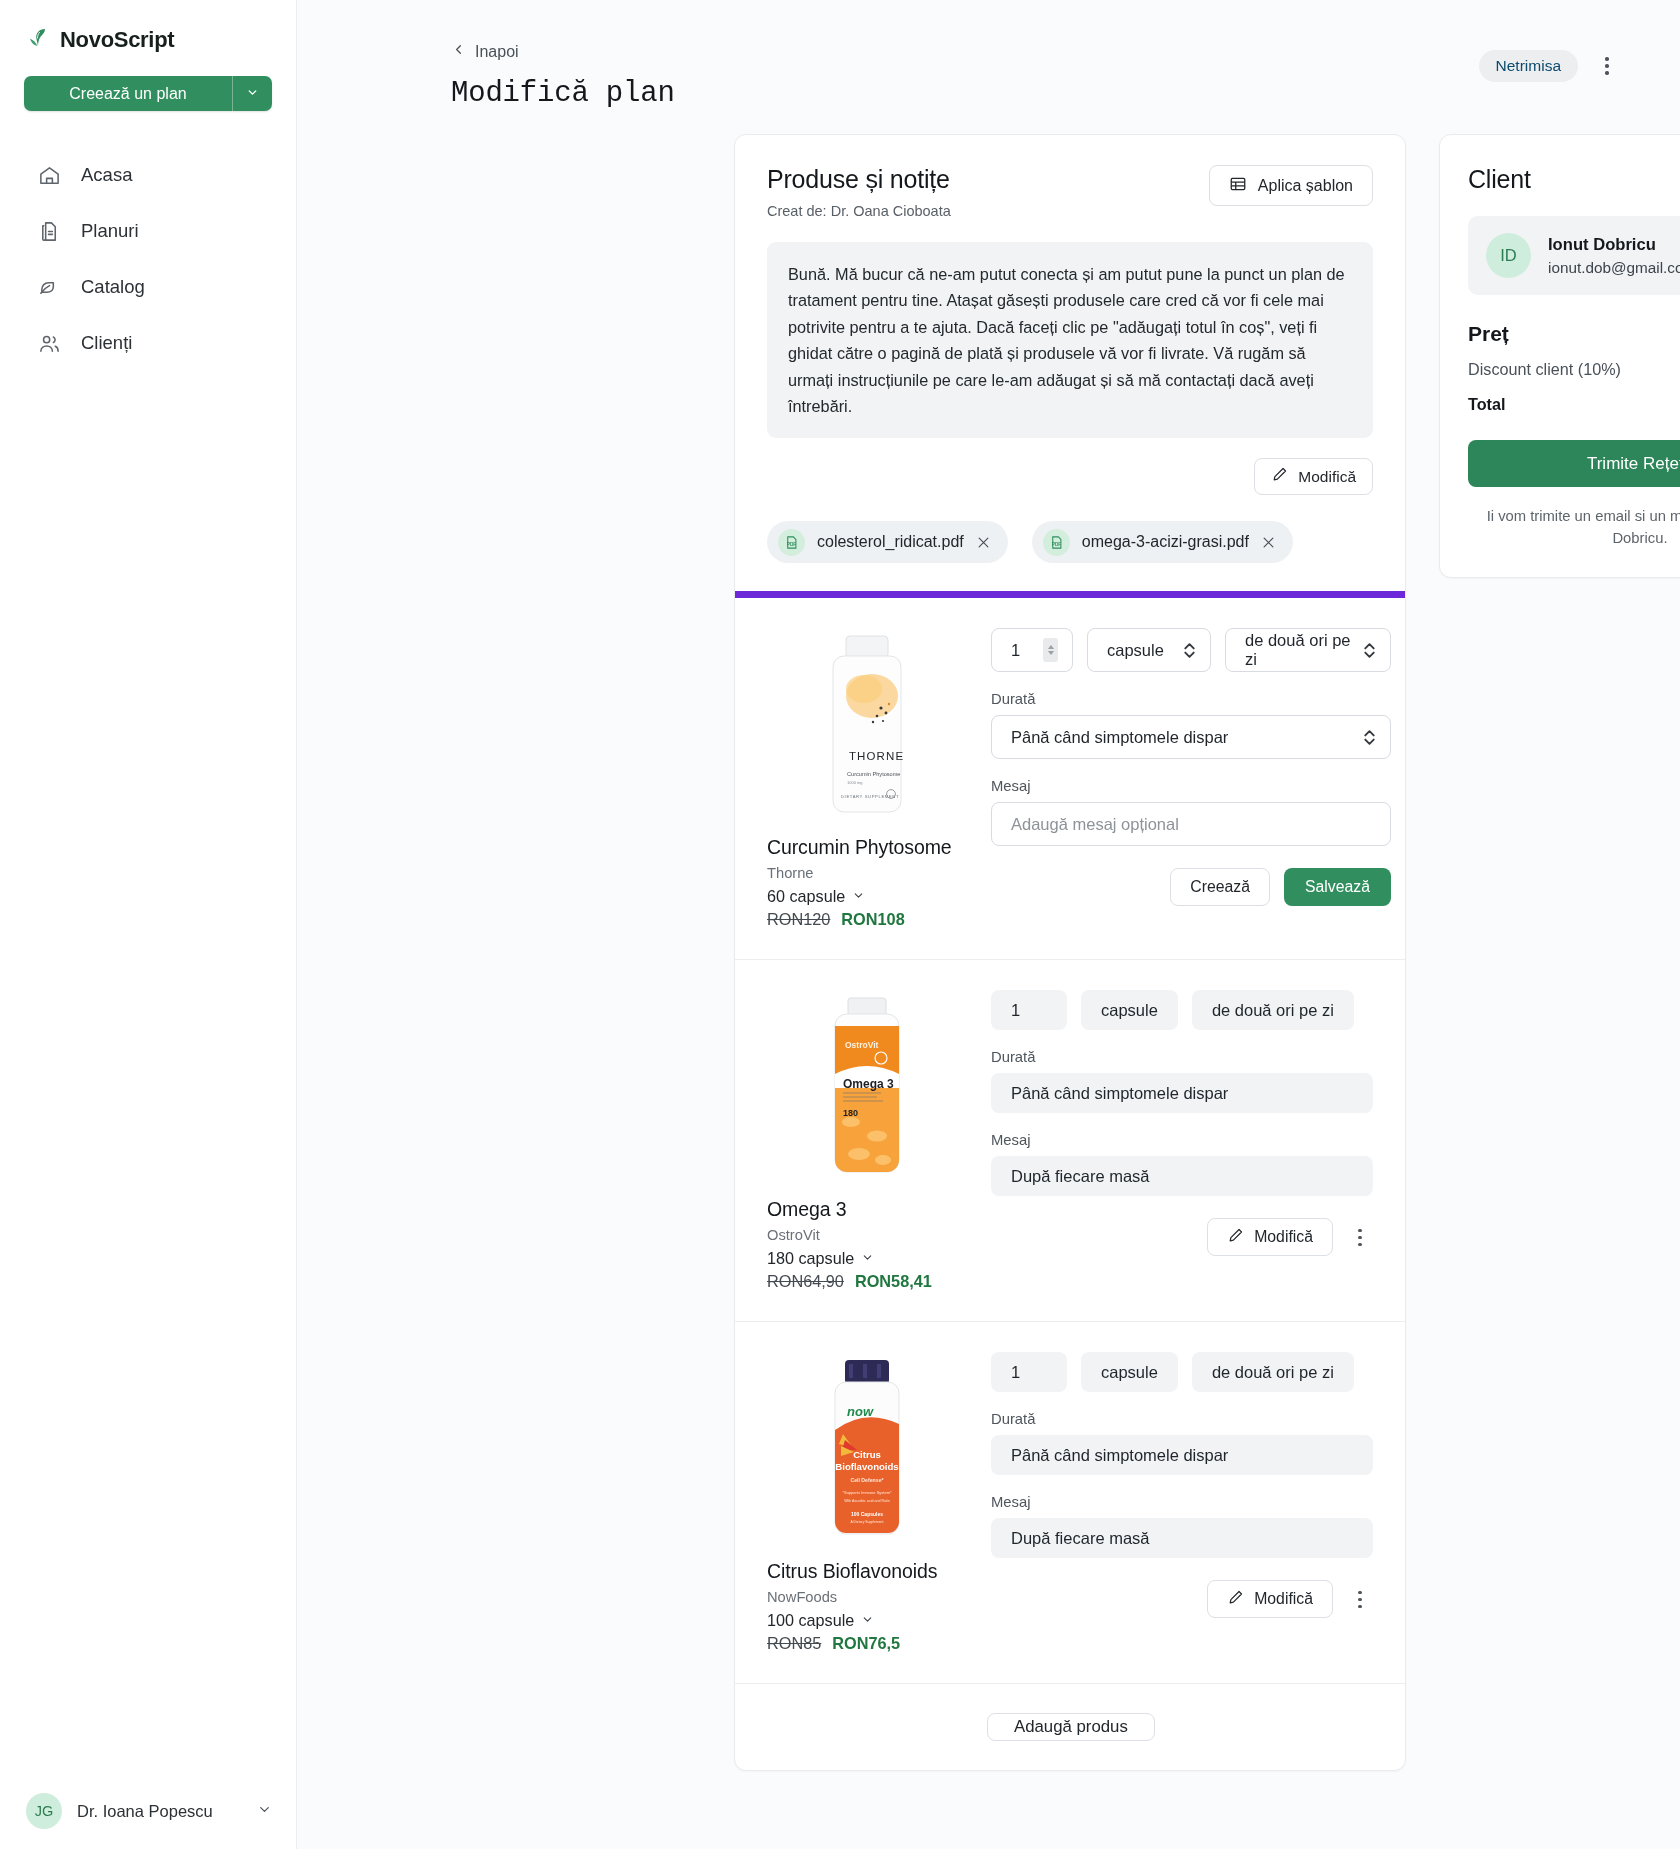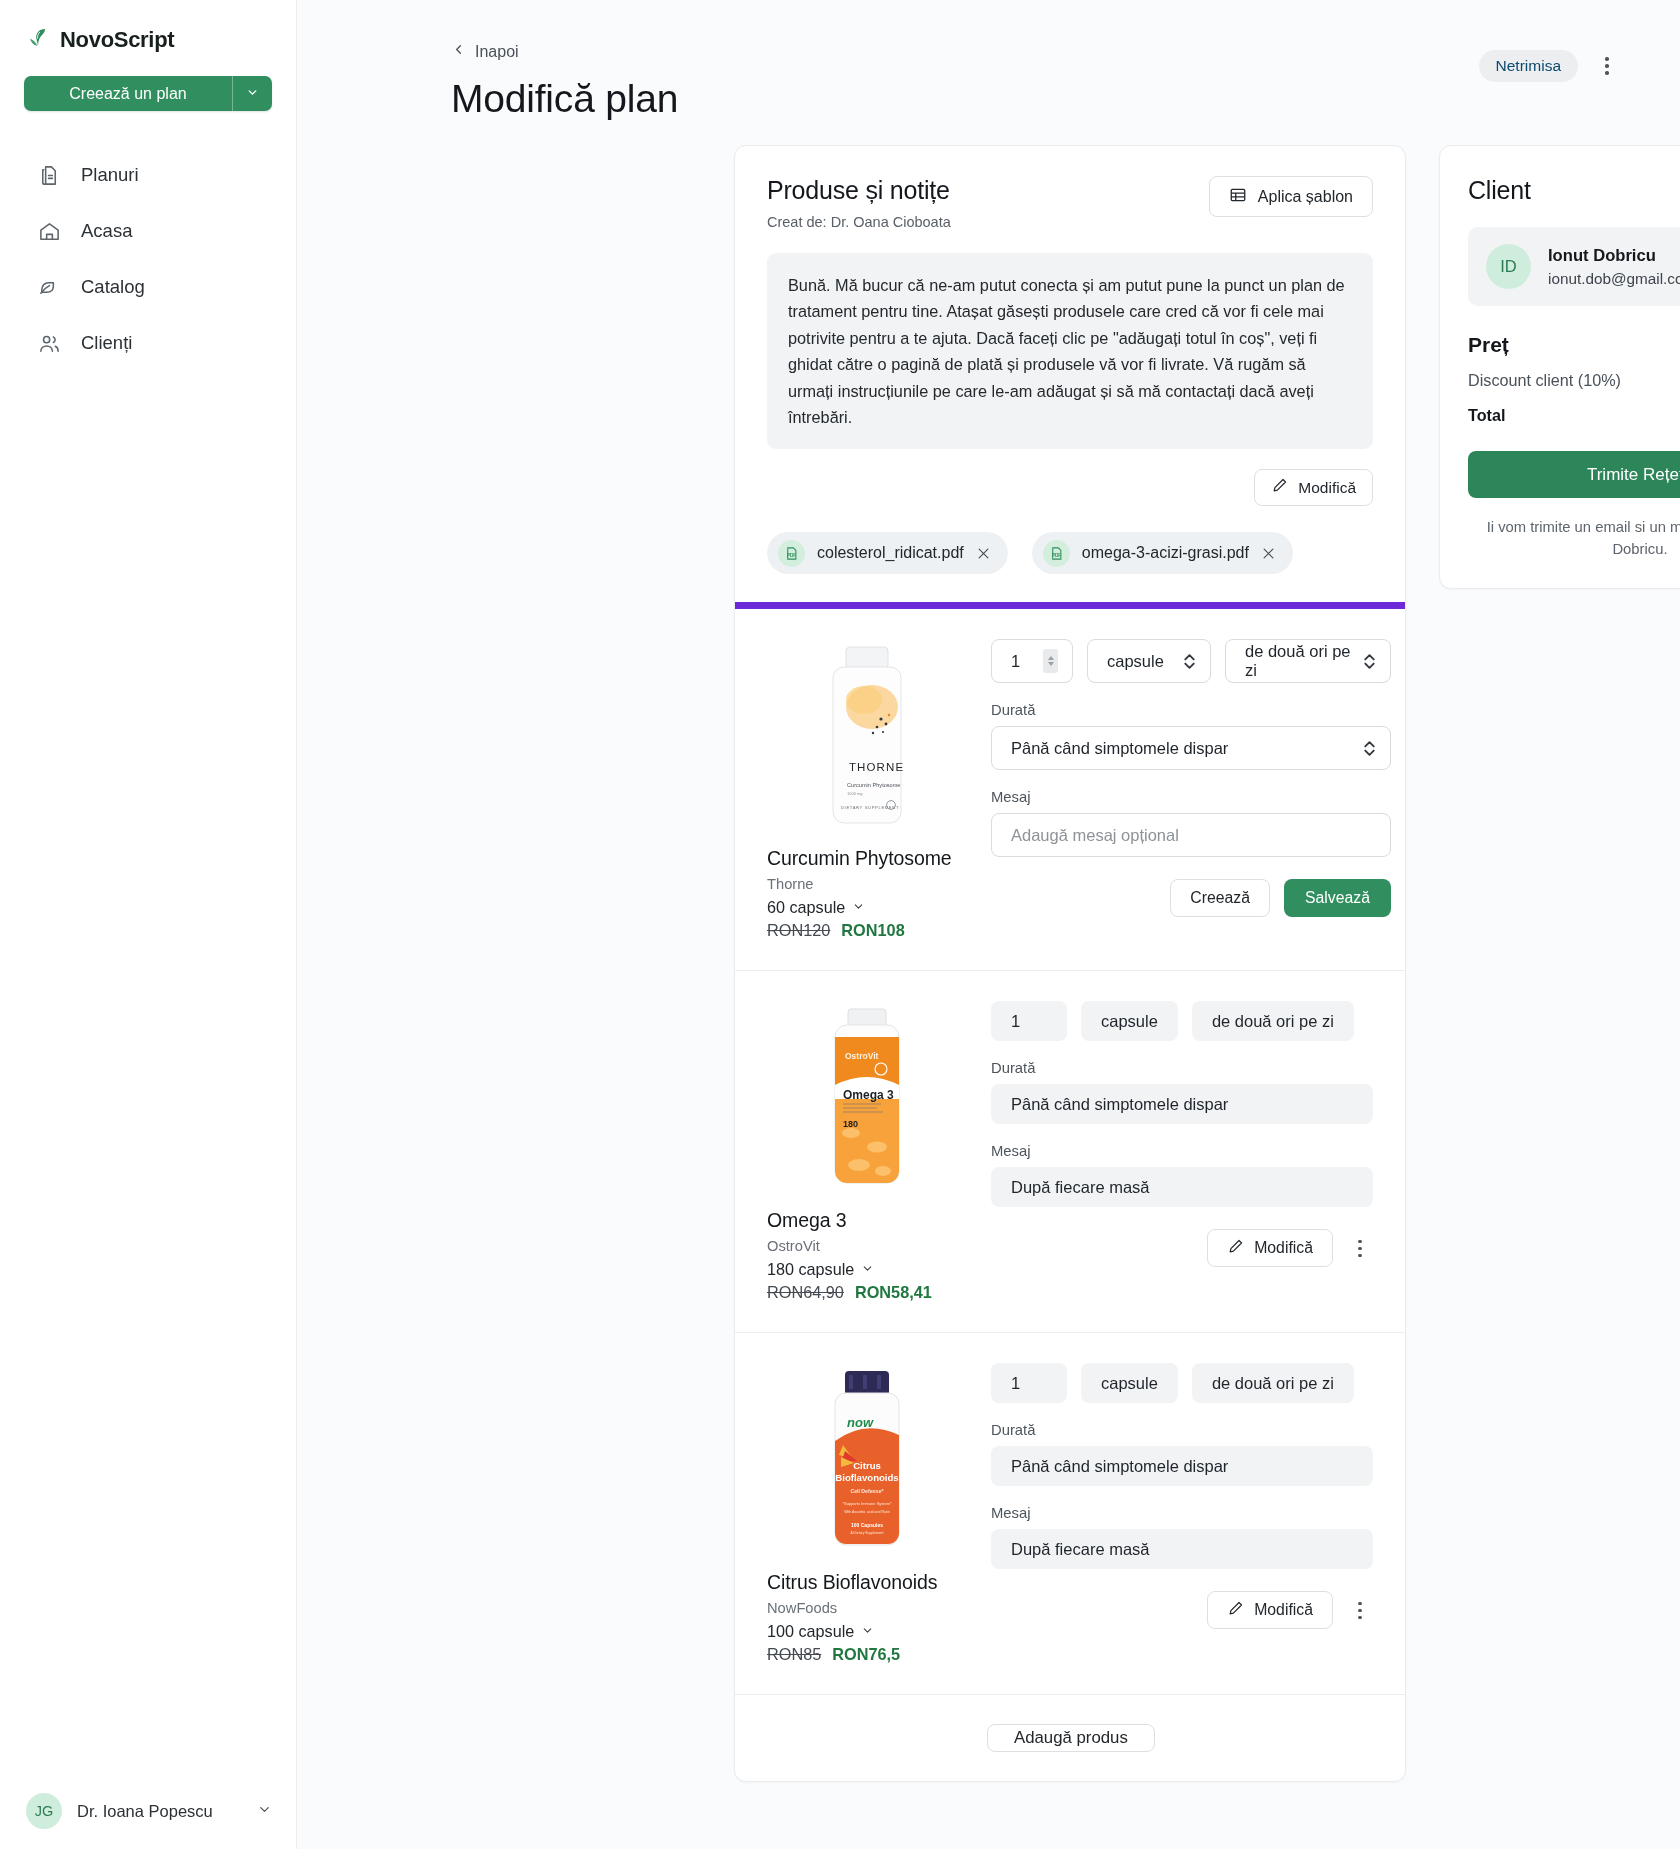--- a/index.html
+++ b/index.html
@@ -54,21 +54,21 @@
     display: flex; align-items: center; justify-content: center;
     font-size: 14.5px; font-weight: 500; flex: 0 0 36px;
   }
   .profile-name { font-size: 16.5px; color: #2c3136; flex: 1; }
 
   
   .main { flex: 1; position: relative; overflow: hidden; background: #fafbfc; }
   .topbar { display: flex; align-items: flex-start; padding: 42px 60px 0 140px; }
   .crumbs { flex: 1; margin-left: 14px; }
   .back { display: flex; align-items: center; gap: 9px; color: #4a5159; font-size: 16px; cursor: pointer; }
-  .page-title { font-size: 39px; font-weight: 400; margin-top: 16px; color: #14181c; letter-spacing: -0.2px; }
+  .page-title { font-size: 29px; font-weight: 400; margin-top: 16px; color: #14181c; letter-spacing: -0.2px; font-family: Liberation Mono, monospace; }
   .topbar-right { display: flex; align-items: center; gap: 16px; padding-top: 8px; }
   .badge {
     background: #eceef0; color: #0c4a6e;
     border-radius: 999px; padding: 7px 17px; font-size: 15.5px;
   }
   .kebab { width: 26px; display: flex; flex-direction: column; align-items: center; gap: 3.5px; cursor: pointer; padding: 6px 0; }
   .kebab i { width: 3.5px; height: 3.5px; border-radius: 50%; background: #4d545b; display: block; }
 
   .content { display: flex; gap: 33px; padding: 24px 60px 0 437px; }
   .col-left { width: 672px; flex: 0 0 672px; }
@@ -210,35 +210,35 @@
               <polyline points="6 9 12 15 18 9"></polyline>
             </svg>
         </span>
       </div>
     </div>
 
     <nav class="nav">
       <div class="nav-item">
         <span class="nav-ico">
           <svg width="23" height="23" viewBox="0 0 24 24" fill="none" stroke="currentColor" stroke-width="1.6" stroke-linecap="round" stroke-linejoin="round">
+              <path d="M3 10.5 12 4l9 6.5V20H3z"></path>
+              <path d="M9 20v-5h6v5"></path>
+            </svg>
+        </span>
+        <span>Acasa</span>
+      </div>
+      <div class="nav-item">
+        <span class="nav-ico">
+          <svg width="23" height="23" viewBox="0 0 24 24" fill="none" stroke="currentColor" stroke-width="1.6" stroke-linecap="round" stroke-linejoin="round">
               <path d="M8 3h6l4 4v14H8z"></path>
               <path d="M6 6H5v14a1 1 0 0 0 1 1h1"></path>
               <path d="M11 12h4M11 15h4"></path>
             </svg>
         </span>
         <span>Planuri</span>
-      </div>
-      <div class="nav-item">
-        <span class="nav-ico">
-          <svg width="23" height="23" viewBox="0 0 24 24" fill="none" stroke="currentColor" stroke-width="1.6" stroke-linecap="round" stroke-linejoin="round">
-              <path d="M3 10.5 12 4l9 6.5V20H3z"></path>
-              <path d="M9 20v-5h6v5"></path>
-            </svg>
-        </span>
-        <span>Acasa</span>
       </div>
       <div class="nav-item">
         <span class="nav-ico">
           <svg width="23" height="23" viewBox="0 0 24 24" fill="none" stroke="currentColor" stroke-width="1.6" stroke-linecap="round" stroke-linejoin="round">
               <path d="M4 14c0-4 3-7 7-7h5v4c0 4-3 6-7 6H4z"></path>
               <path d="M3 18c2-3 5-6 9-8"></path>
             </svg>
         </span>
         <span>Catalog</span>
       </div>

